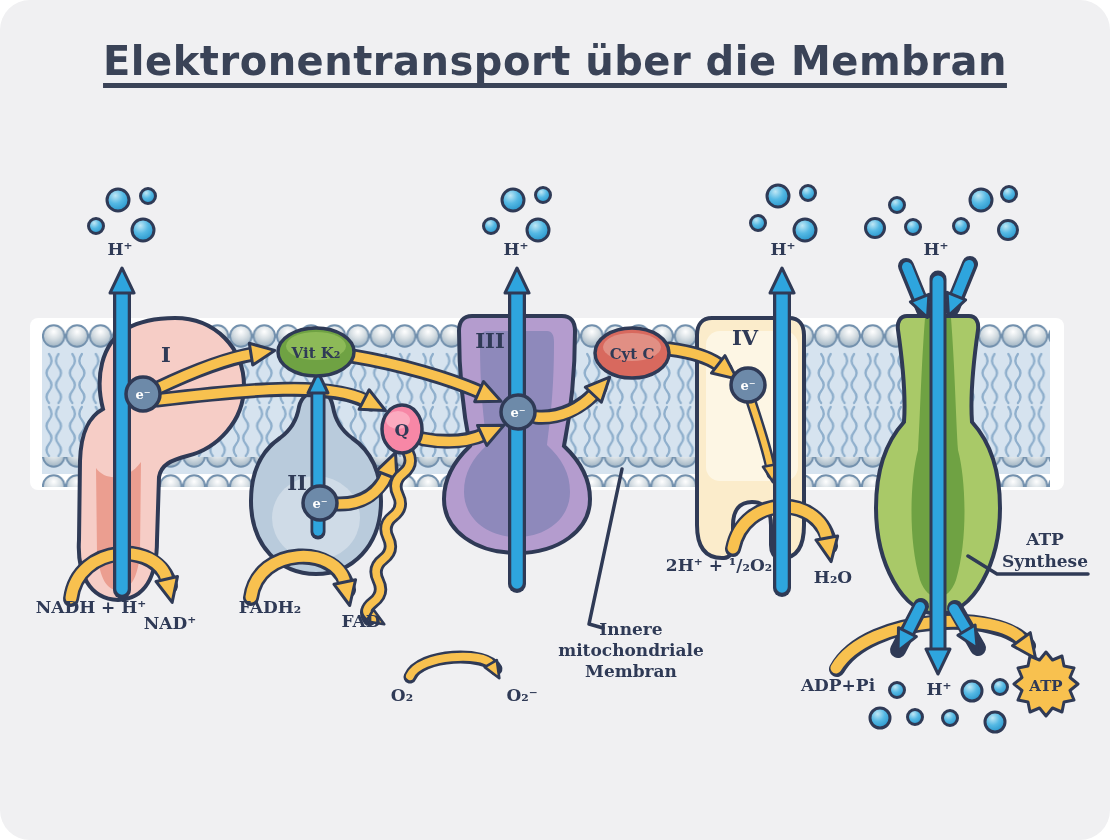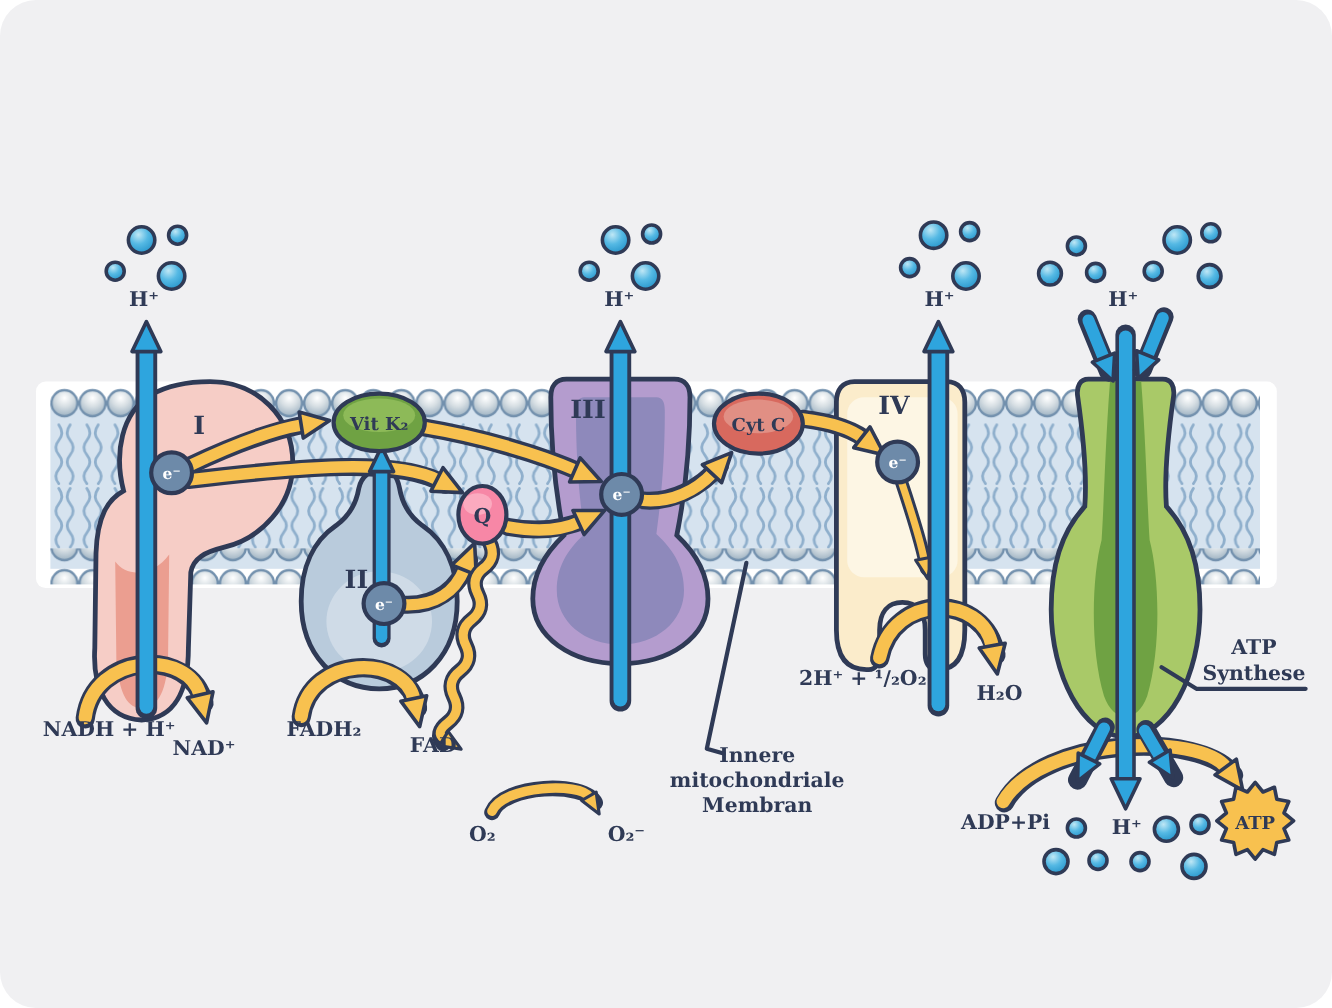--- a/index.html
+++ b/index.html
@@ -16,20 +16,21 @@
   .num{font-size:21px;}
   .sm{font-size:15px;}
   .el{font-size:13px;fill:#ffffff;}
   .mid{text-anchor:middle;}
 </style>
 </head>
 <body>
 
 <div class="stage">
   <div class="canvas"></div>
+  <div class="title">Elektronentransport über die Membran</div>
 
   <svg width="1110" height="840" viewBox="0 0 1110 840">
     <defs>
       <radialGradient id="hg" cx="50%" cy="30%" r="80%">
         <stop offset="0%" stop-color="#ffffff"></stop>
           <stop offset="42%" stop-color="#d6dee3"></stop>
           <stop offset="100%" stop-color="#8ea6b9"></stop>
       </radialGradient>
       <radialGradient id="dg" cx="38%" cy="30%" r="80%">
         <stop offset="0%" stop-color="#bfe7f5"></stop>

